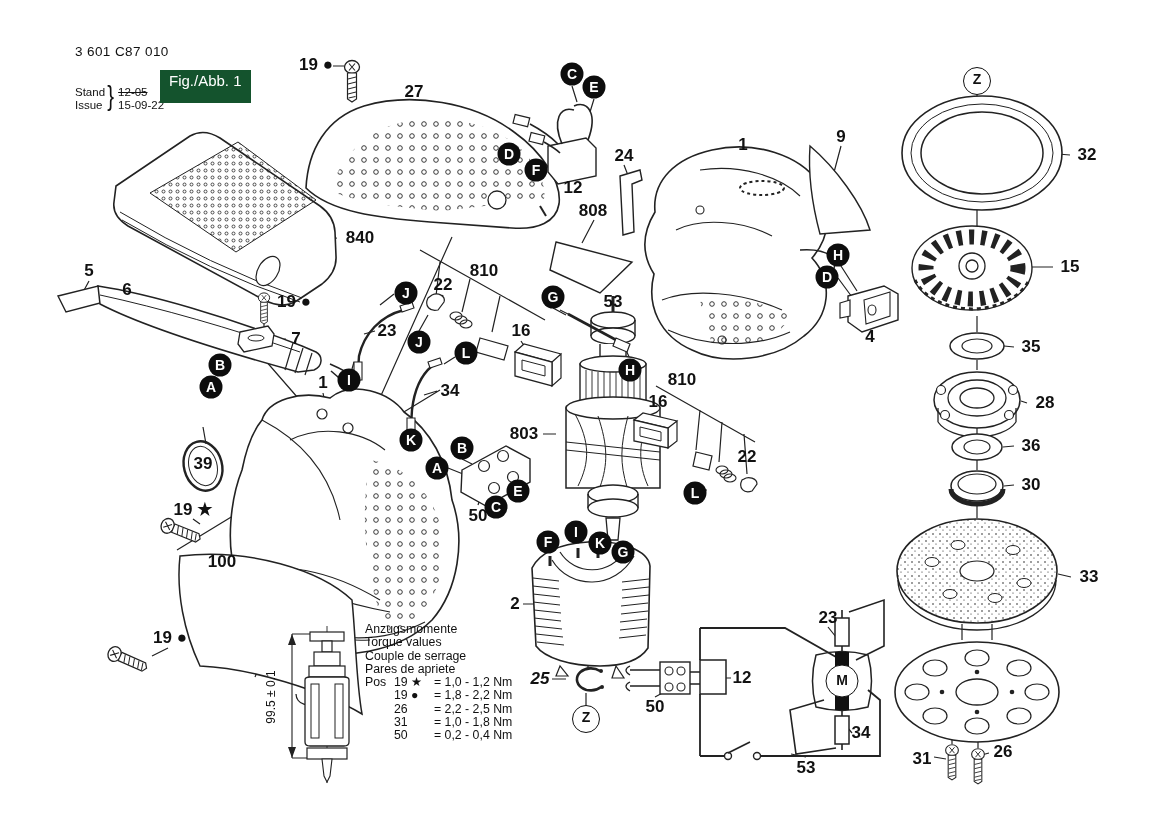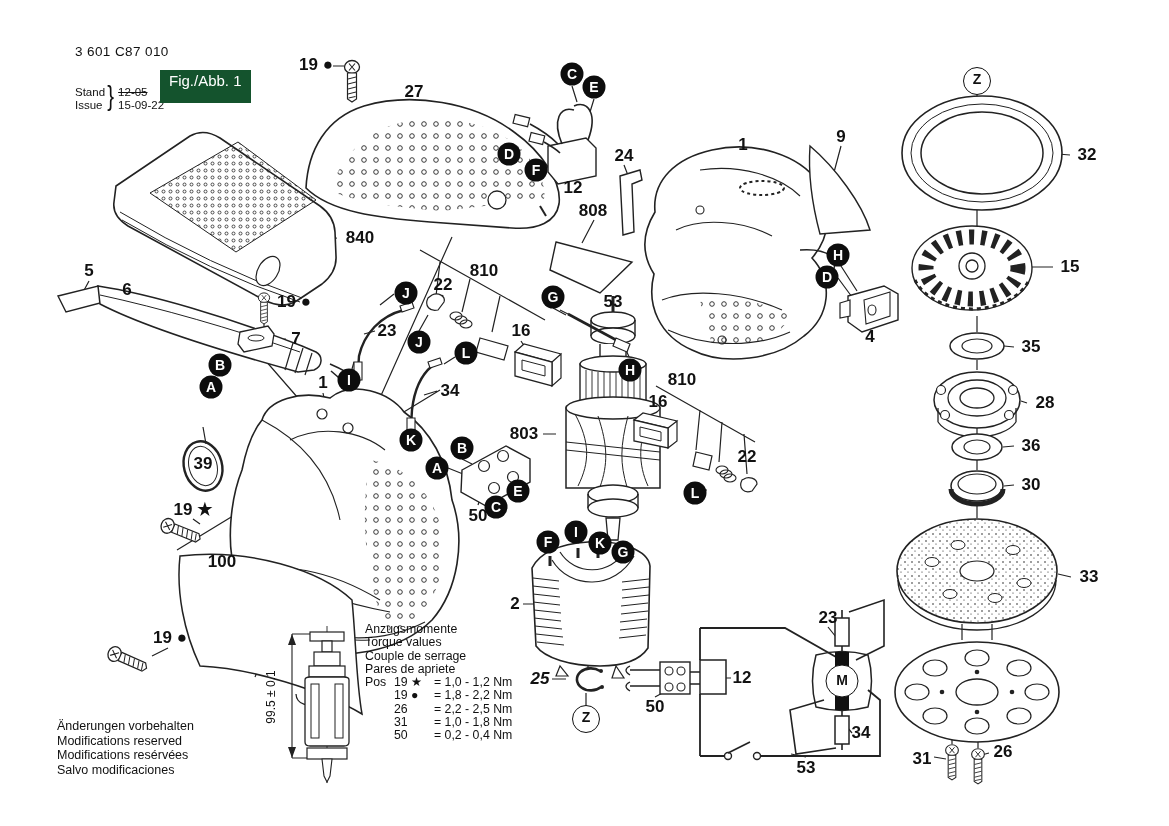--- a/index.html
+++ b/index.html
@@ -483,22 +483,16 @@
           <span class="val">= 1,0 - 1,8 Nm</span>
         </div>
         <div class="trow">
           <span class="pre"></span>
           <span class="num">50</span>
           <span class="val">= 0,2 - 0,4 Nm</span>
         </div>
       </div>
 </div>
 
-<div class="notes" id="footer-notes">
-      <div>Änderungen vorbehalten</div>
-      <div>Modifications reserved</div>
-      <div>Modifications resérvées</div>
-      <div>Salvo modificaciones</div>
-    </div>
 
 <div class="dim-label">99.5 ± 0.1</div>
 
 </div>
 
 </body></html>

